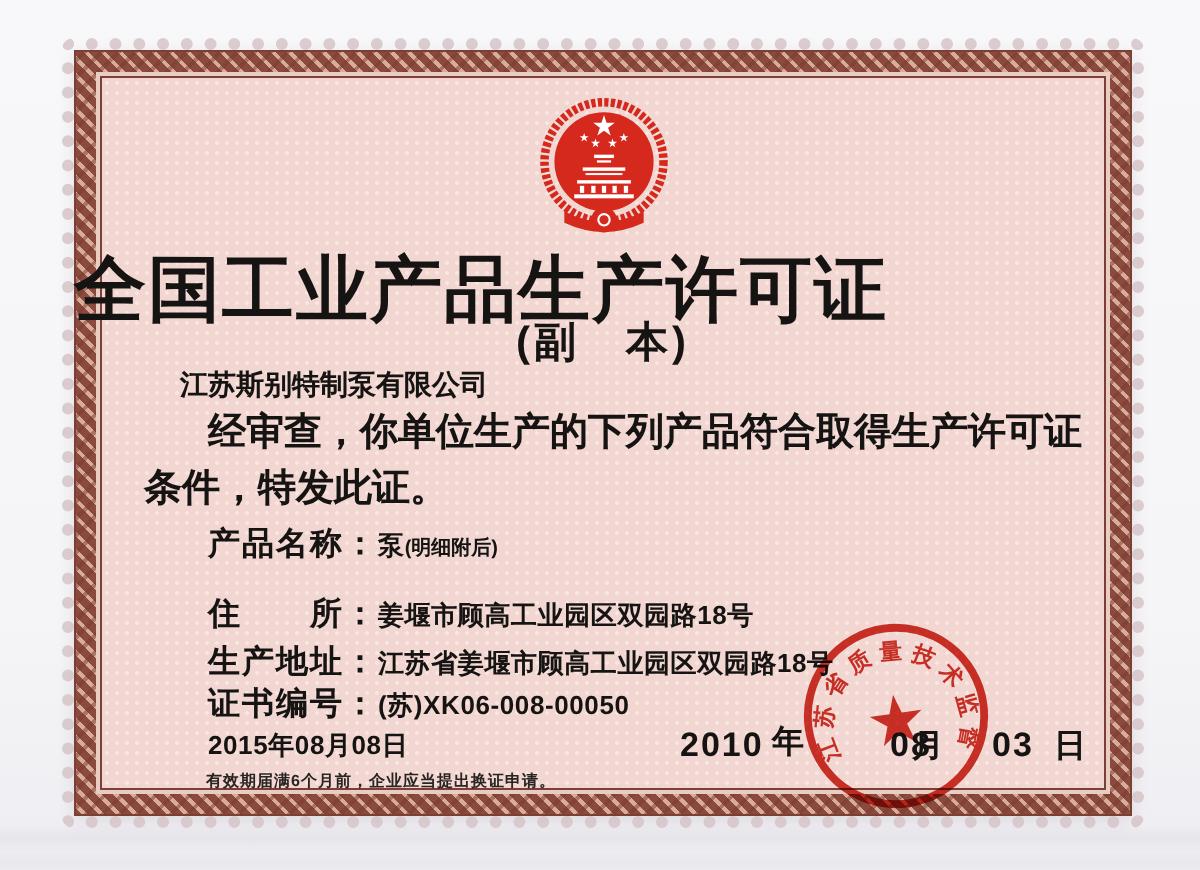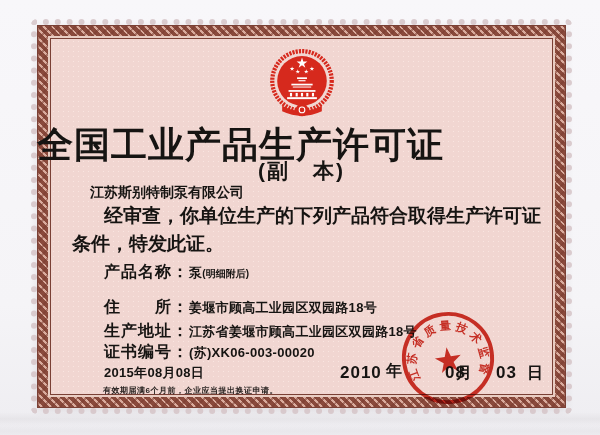--- a/index.html
+++ b/index.html
@@ -109,21 +109,21 @@
     <div class="row r1">
       <span class="label">住　　所：</span>
       <span class="value">姜堰市顾高工业园区双园路18号</span>
     </div>
     <div class="row r2">
       <span class="label">生产地址：</span>
       <span class="value">江苏省姜堰市顾高工业园区双园路18号</span>
     </div>
     <div class="row r3">
       <span class="label">证书编号：</span>
-      <span class="value">(苏)XK06-003-00020</span>
+      <span class="value">(苏)XK06-008-00050</span>
     </div>
     <div class="row r4">
       <span class="value">2015年08月08日</span>
     </div>
 
     <span class="date-part dnum d-year">2010</span>
     <span class="date-part dlab d-yearlab">年</span>
     <span class="date-part dnum d-month">08</span>
     <span class="date-part dlab d-monthlab">月</span>
     <span class="date-part dnum d-day">03</span>

